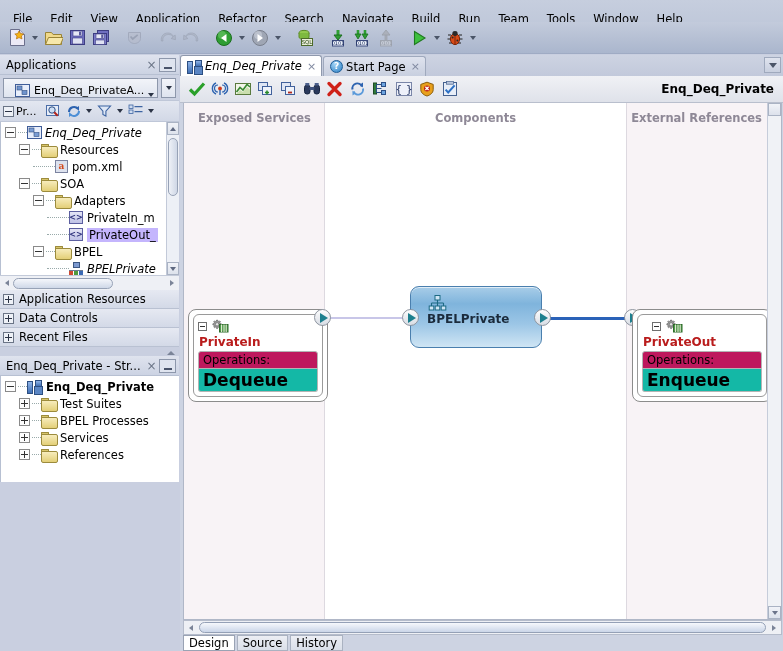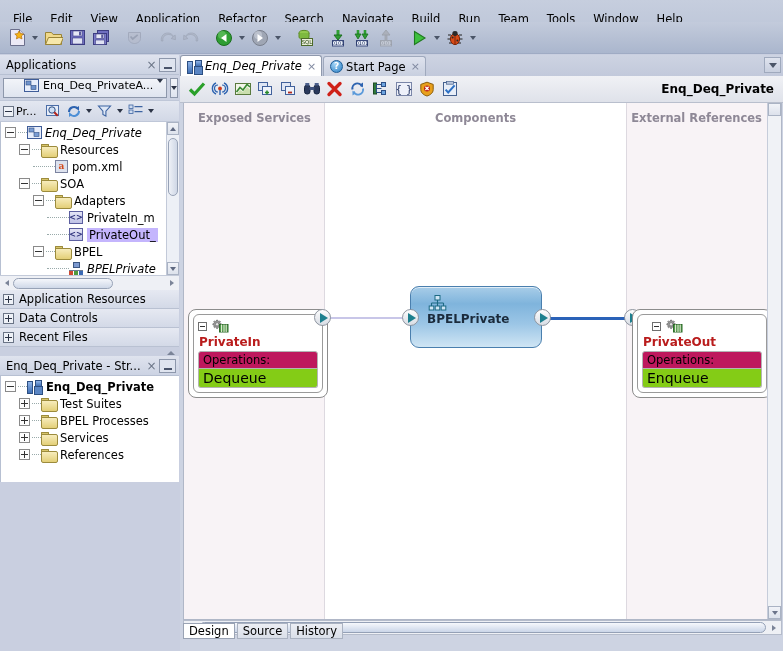--- a/index.html
+++ b/index.html
@@ -88,22 +88,22 @@
 
   .app-select-row {
     height: 25px; display: flex; align-items: center;
     padding: 0 3px;
     background: #ccd2e2;
   }
   .app-combo {
     flex: 1; height: 20px;
     background: linear-gradient(to bottom,#f2f4f9,#dfe4ef);
     border: 1px solid #8d97ab;
-    display: flex; align-items: flex-start;
-    padding-left: 20px;
+    display: flex; align-items: flex-end;
+    padding-left: 11px;
     font-size: 11px;
   }
   .app-combo .lbl { flex: 1; padding-left: 4px; }
   .app-combo .cv { width: 13px; display:flex; align-items:center; justify-content:center;}
   .app-combo .cv i, .app-btn .cv i {
     display: block; border-left: 3.5px solid transparent;
     border-right: 3.5px solid transparent; border-top: 4px solid #2b3345;
   }
   .app-btn {
     width: 22px; height: 20px; margin-left: 3px;
@@ -373,22 +373,22 @@
   .gear-ico { width: 18px; height: 14px; flex:none; position: relative; }
   .svc-name {
     font-weight: bold; font-size: 12px; padding: 1px 0 2px 1px; color:#b91c1c;
     font-family: "DejaVu Sans","Liberation Sans",sans-serif;
   }
   .ops-hdr {
     border: 1px solid #b4b4b4; background: #be185d;
     font-size: 11.5px; padding: 1px 4px; border-radius: 3px 3px 0 0;
   }
   .ops-item {
-    border: 1px solid #b4b4b4; border-top: none; background: #84cc16;
-    font-size: 14px; padding: 1px 4px; border-radius: 0 0 3px 3px;
+    border: 1px solid #b4b4b4; border-top: none; background: #14b8a6;
+    font-size: 17px; padding: 1px 4px; border-radius: 0 0 3px 3px; font-weight: bold;
   }
   .bpel-box {
     position: absolute;
     width: 132px; height: 62px;
     border: 1px solid #4a7fae;
     border-radius: 9px;
     background: linear-gradient(to bottom, #a8cde8 0%, #7fb4dc 28%, #9cc6e6 62%, #cfe5f4 100%);
     box-shadow: inset 0 1px 0 rgba(255,255,255,.65);
   }
   .bpel-ico { position: absolute; left: 17px; top: 8px; width: 20px; height: 18px; }
@@ -419,21 +419,21 @@
   .canvas-hscroll .arr { width: 14px; display:flex;align-items:center;justify-content:center;}
   .canvas-hscroll .arr i { display:block;border-top:3px solid transparent;border-bottom:3px solid transparent;}
   .canvas-hscroll .arr.lf i { border-right:4px solid #7b8498;}
   .canvas-hscroll .arr.rt i { border-left:4px solid #7b8498;}
   .canvas-hscroll .thumb {
     height: 11px; flex: 1; margin: 0 1px;
     background: linear-gradient(to bottom,#f6f8fc,#cad5e8);
     border:1px solid #94a0b6; border-radius: 6px;
   }
   .bottom-tabs {
-    position: absolute; left: 3px; bottom: 0; height: 28px;
+    position: absolute; left: 3px; bottom: 0; height: 16px;
     display: flex; align-items: flex-start; justify-content: flex-end;
   }
   .btab {
     font-size: 11.5px; padding: 0 5px; height: 16px; line-height: 15px;
     border: 1px solid #aab2c1; background: linear-gradient(to bottom,#eceef4,#dadfe9);
     margin-right: 2px;
   }
   .btab.active { background: #fff; border-color: #9aa3b4; font-weight: normal; }
 
   svg { display: block; }

